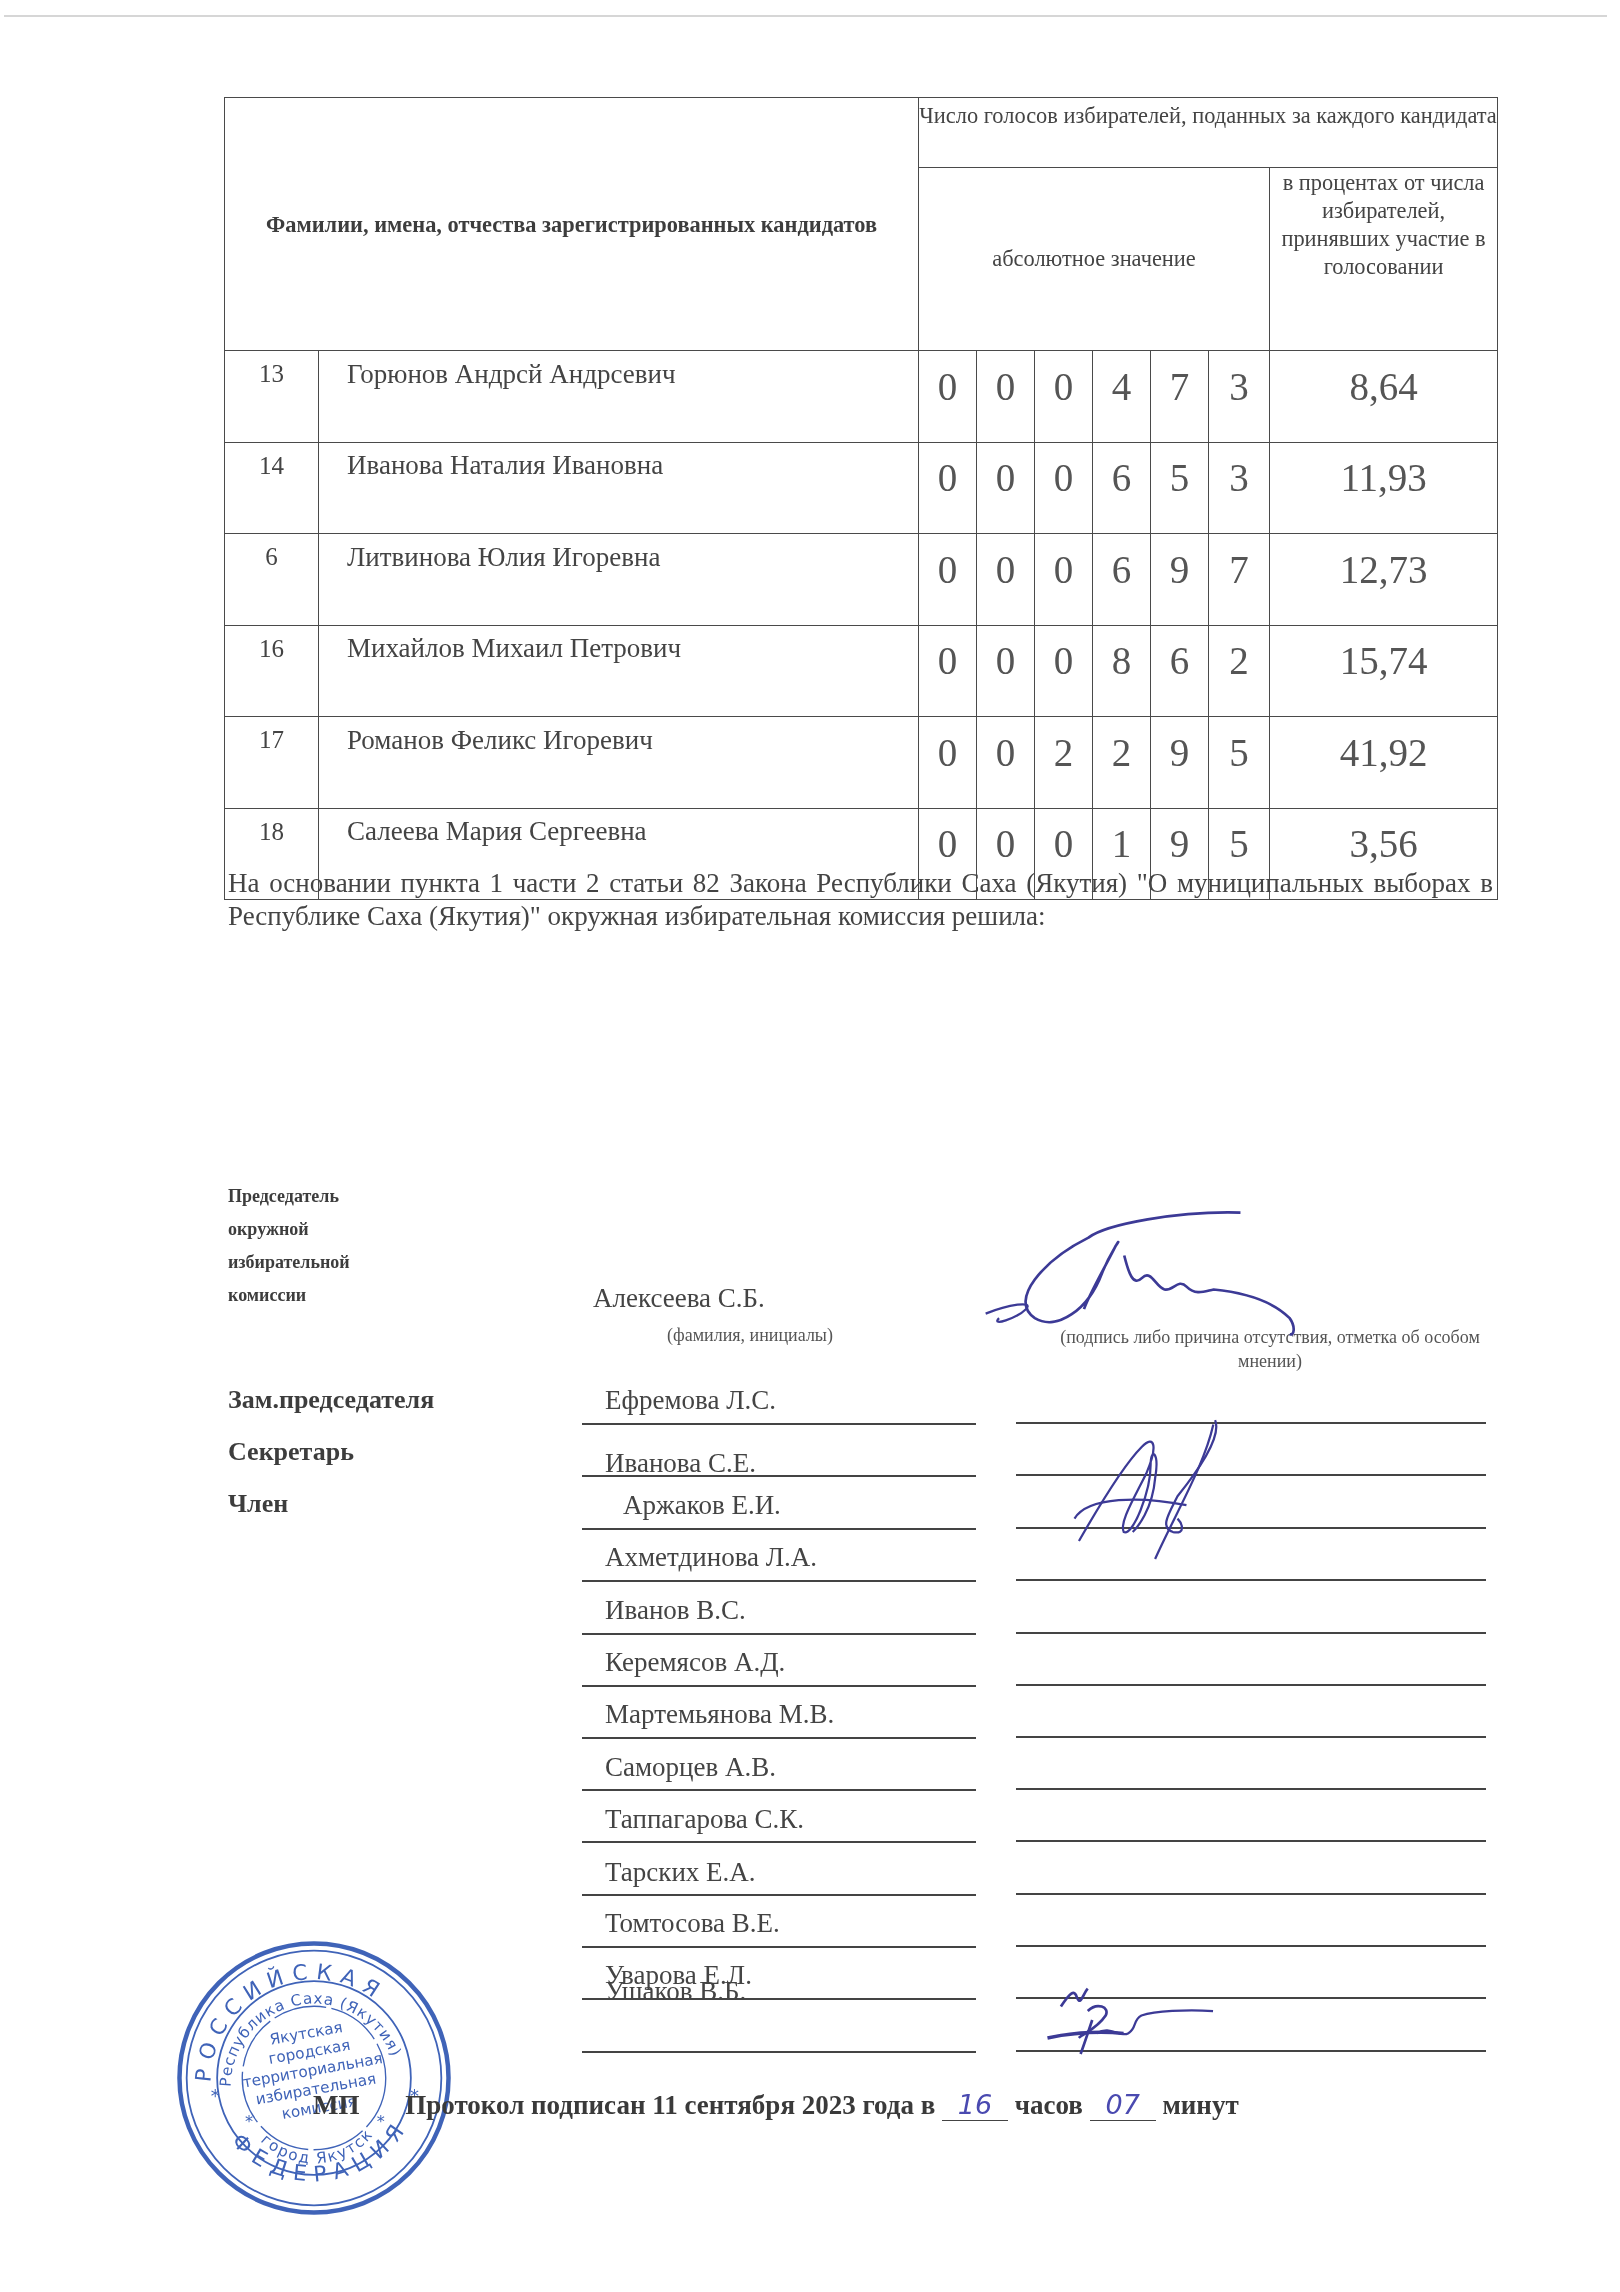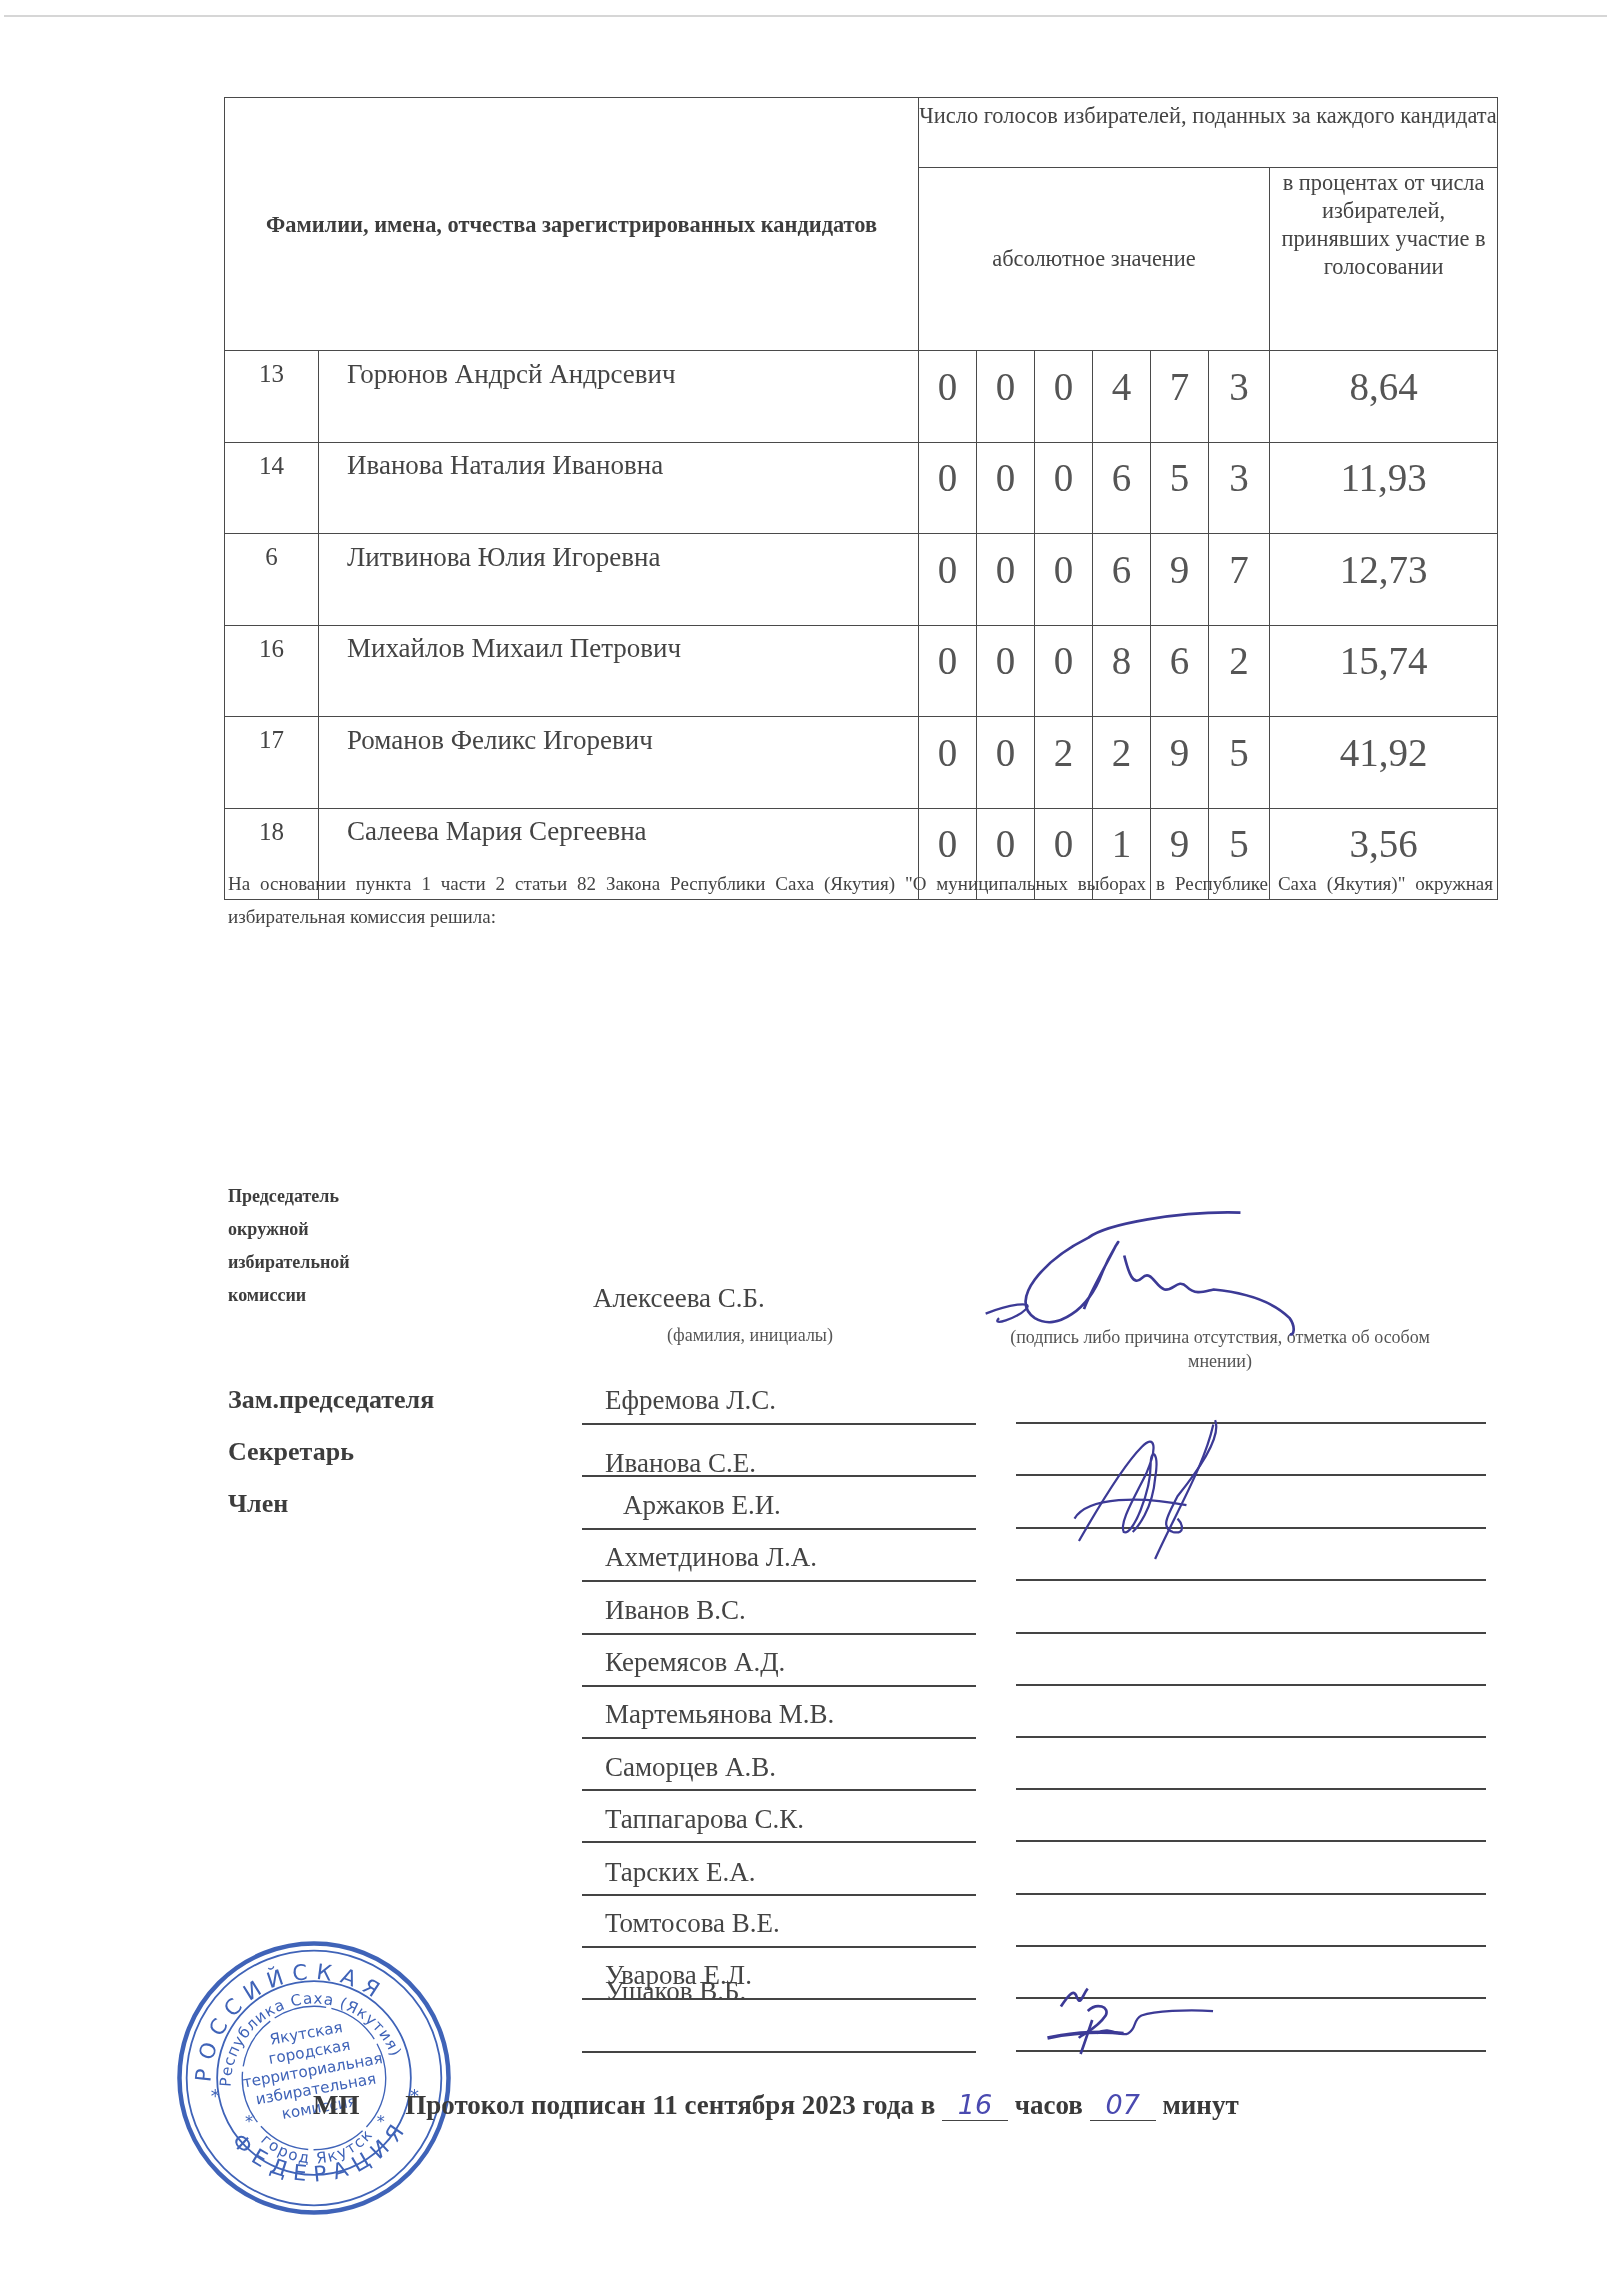--- a/index.html
+++ b/index.html
@@ -14,30 +14,30 @@
   .results .hdr-votes { font-weight: normal; font-size: 22.4px; text-align: center; line-height: 27px; height: 65px; vertical-align: top; padding-top: 3.6px; color: #444; }
   .results .hdr-abs { font-weight: normal; font-size: 22.4px; text-align: center; vertical-align: middle; color: #444; }
   .results .hdr-pct { font-weight: normal; font-size: 22.4px; text-align: center; line-height: 28px; vertical-align: top; padding-top: 1.8px; color: #444; height: 181px; }
   .results tr.row td { height: 78px; vertical-align: top; }
   .results .num { font-size: 25px; text-align: center; padding-top: 9px; color: #444; }
   .results .name { font-size: 27px; padding-left: 28px; padding-top: 7.2px; color: #444; }
   .results .digit { font-size: 39px; text-align: center; padding-top: 12.5px; color: #555; }
   .results .pct { font-size: 39px; text-align: center; padding-top: 12.5px; color: #555; }
 
   
-  .resolution { position: absolute; left: 228px; top: 867px; width: 1265px; font-size: 19px; line-height: 33px; color: #444; }
+  .resolution { position: absolute; left: 228px; top: 867px; width: 1265px; font-size: 27px; line-height: 33px; color: #444; }
   .resolution p { margin: 0; }
   .resolution .justify { text-align: justify; text-align-last: left; }
 
   
   .chair-title { position: absolute; left: 228px; top: 1180px; font-size: 18px; font-weight: bold; line-height: 33px; color: #3d3d3d; }
   .chair-title div { display: block; }
   .chair-name { position: absolute; left: 593px; top: 1283px; font-size: 27px; color: #444; }
   .caption-name { position: absolute; left: 667px; top: 1325px; font-size: 18px; color: #555; }
-  .caption-sign { position: absolute; left: 987px; top: 1325px; width: 466px; font-size: 18px; color: #555; text-align: center; line-height: 24px; }
+  .caption-sign { position: absolute; left: 1037px; top: 1325px; width: 466px; font-size: 18px; color: #555; text-align: center; line-height: 24px; }
 
   .role { position: absolute; left: 228px; font-size: 26px; font-weight: bold; color: #3d3d3d; }
   .member-name { position: absolute; left: 605px; font-size: 27px; color: #444; }
   .line-name { position: absolute; left: 582px; width: 394px; height: 1.8px; background: #444; }
   .line-sign { position: absolute; left: 1016px; width: 470px; height: 1.8px; background: #444; }
 
   .signature { position: absolute; }
   .signature svg { display: block; }
 
   

